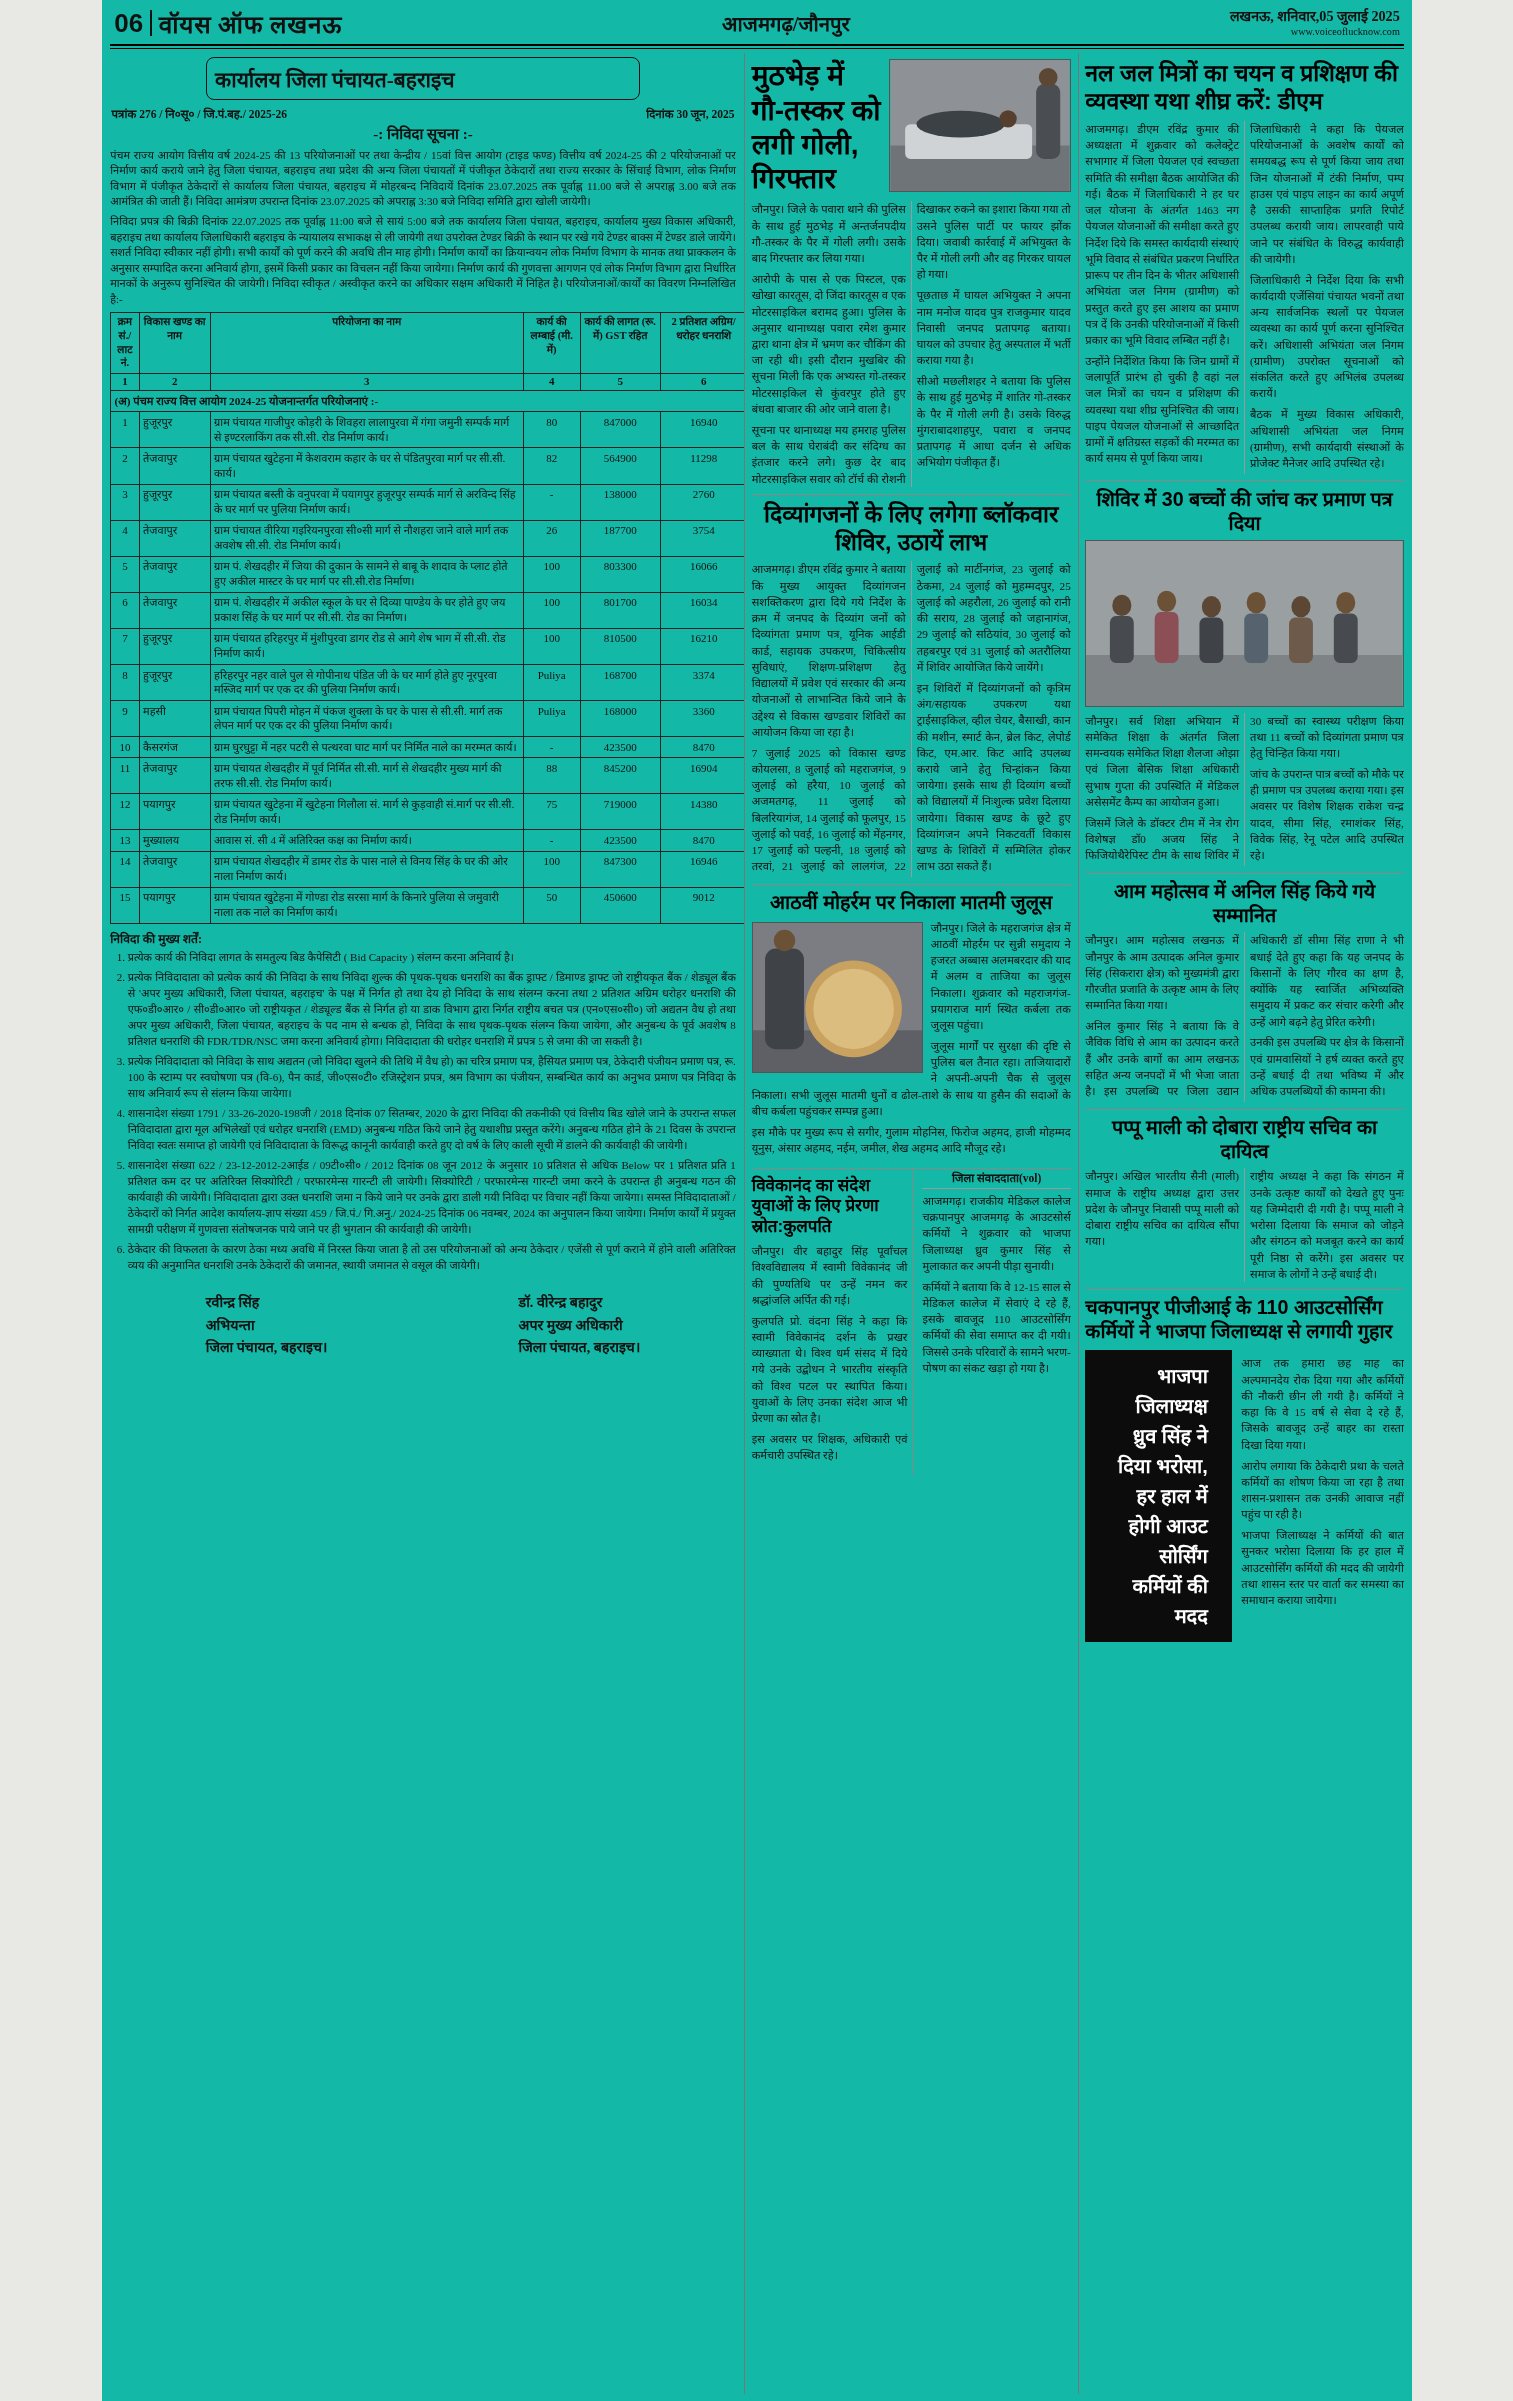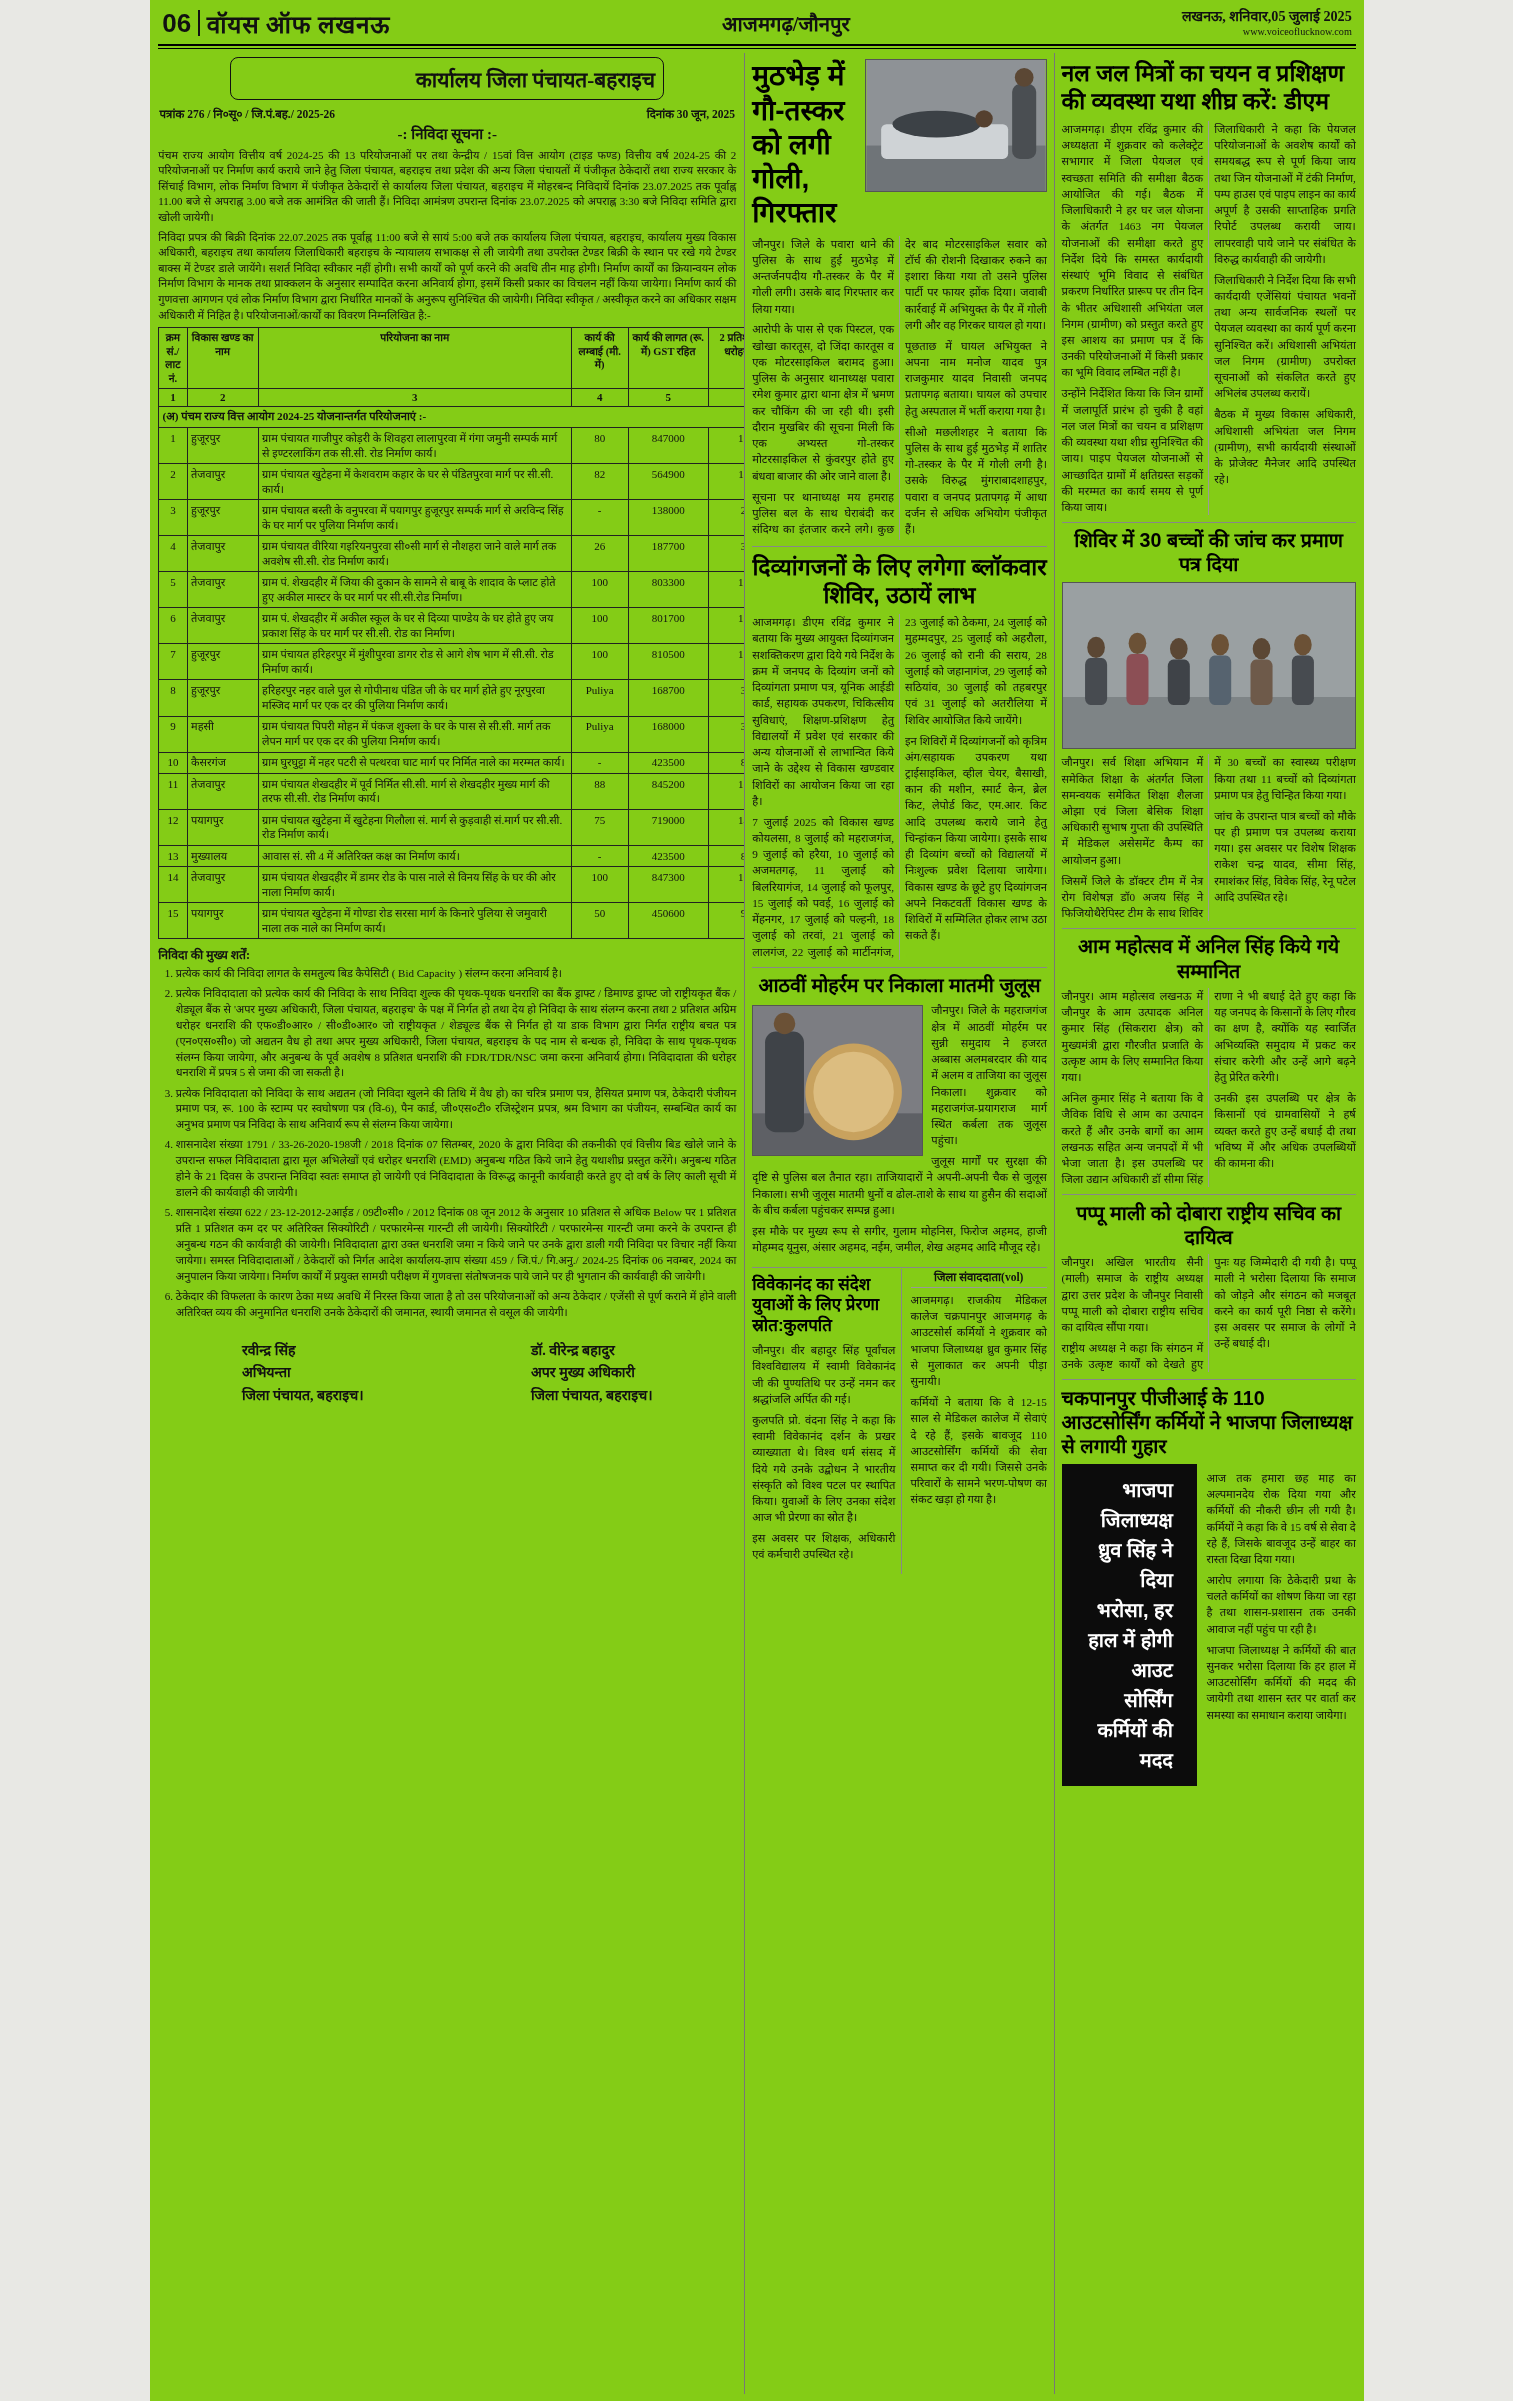--- a/index.html
+++ b/index.html
@@ -1,38 +1,38 @@
 <!DOCTYPE html>
 <html lang="hi" style="font-size:11px"><head>
 <meta charset="utf-8">
 <style>
   *{margin:0;padding:0;box-sizing:border-box}
   html,body{background:#e8e8e4}
   body{width:1514px;font-family:"Liberation Serif",serif;color:#111}
-  .page{width:1214px;height:2401px;background:#84cc16;margin:0 auto;padding:4.1px 6.8px;overflow:hidden;position:relative}
+  .page{width:1310px;height:2401px;background:#14b8a6;margin:0 auto;padding:4.1px 6.8px;overflow:hidden;position:relative}
 
   
   .masthead{display:flex;align-items:center;justify-content:space-between;padding:2.7px 5.4px 4.1px}
   .brand{display:flex;align-items:center;gap:6.8px}
   .pageno{font-size:26px;font-weight:bold;font-family:"Liberation Sans",sans-serif;border-right:2.7px solid #111;padding-right:6.8px;line-height:1}
   .brand-name{font-size:24.4px;font-weight:bold;letter-spacing:0.7px}
   .section-title{font-size:20.3px;font-weight:bold}
   .dateline{text-align:right;line-height:1.25}
   .date-main{font-size:14.2px;font-weight:bold}
   .website{font-size:10.2px}
   .head-rule{border-top:2.7px solid #000;border-bottom:0.7px solid #000;height:4.7px;margin:0 1.4px 4.1px}
 
   
   .content{display:flex;height:2341px;overflow:hidden}
   .col-left{width:734px;padding:1.4px 8.1px 0 1.4px;overflow:hidden}
   .col-mid{width:385px;border-left:0.7px solid #777;border-right:0.7px solid #777;padding:1.4px 6.8px 0;overflow:hidden}
   .col-right{width:377px;padding:1.4px 1.4px 0 6.8px;overflow:hidden}
 
   
-  .tender-title{width:434px;margin:2.7px auto 5.4px;border:1.4px solid #111;border-radius:8.1px;text-align:right;font-size:21px;font-weight:bold;padding:6.8px 8.1px}
+  .tender-title{width:434px;margin:2.7px auto 5.4px;border:1.4px solid #111;border-radius:8.1px;text-align:left;font-size:21px;font-weight:bold;padding:6.8px 8.1px}
   .ref-row{display:flex;justify-content:space-between;font-size:11.5px;font-weight:bold;margin:1.4px 1.4px 2.7px}
   .notice-head{text-align:center;font-size:15px;font-weight:bold;margin-bottom:4.1px}
   .tender-intro p{font-size:11px;line-height:1.42;text-align:justify;margin-bottom:4.1px}
   table.projects{width:100%;border-collapse:collapse;table-layout:fixed;font-size:11px;margin-top:2.7px}
   .projects th,.projects td{border:0.7px solid #222;padding:2.7px 3.4px;vertical-align:top}
   .projects th{font-weight:bold;text-align:center;line-height:1.3;font-size:10.5px}
   .projects td{line-height:1.35}
   .projects .num-row td{text-align:center;font-weight:bold;padding:0.7px 1.4px}
   .projects tr.sec td{font-weight:bold;font-size:11.2px}
   .projects td.c{text-align:center}

